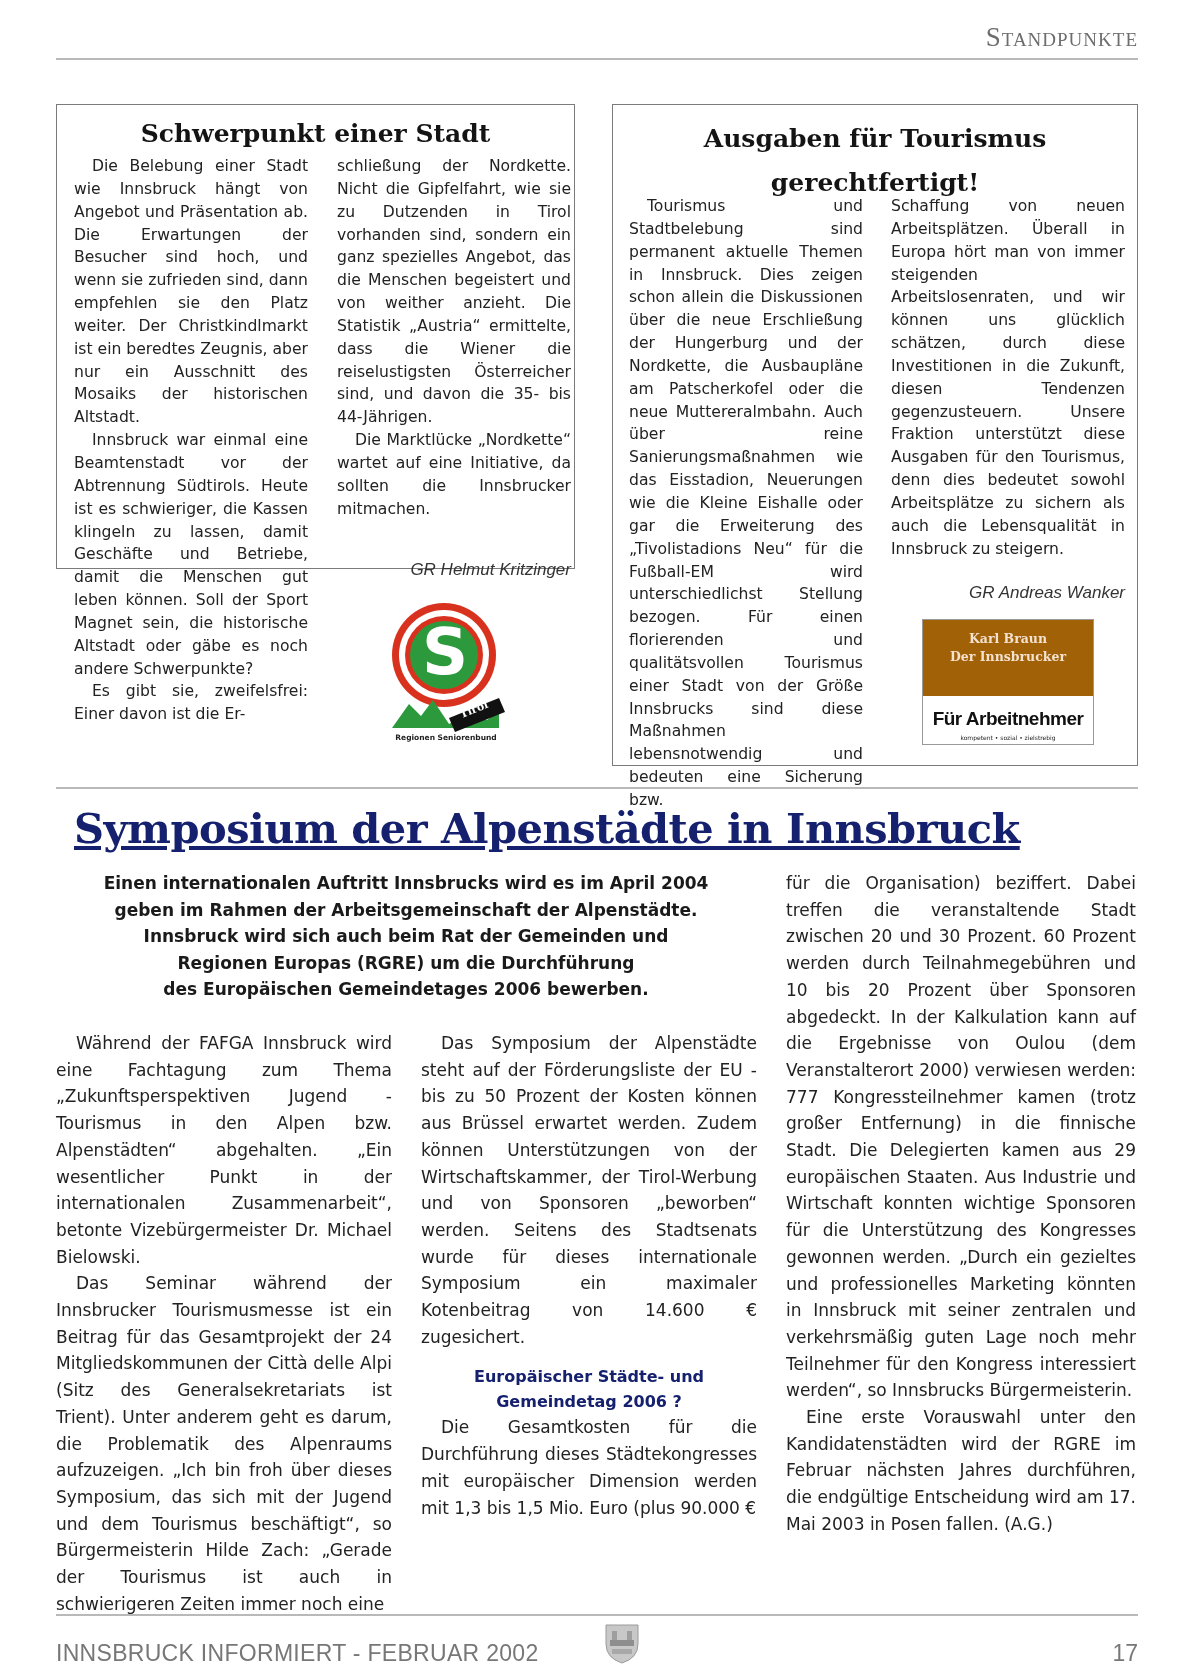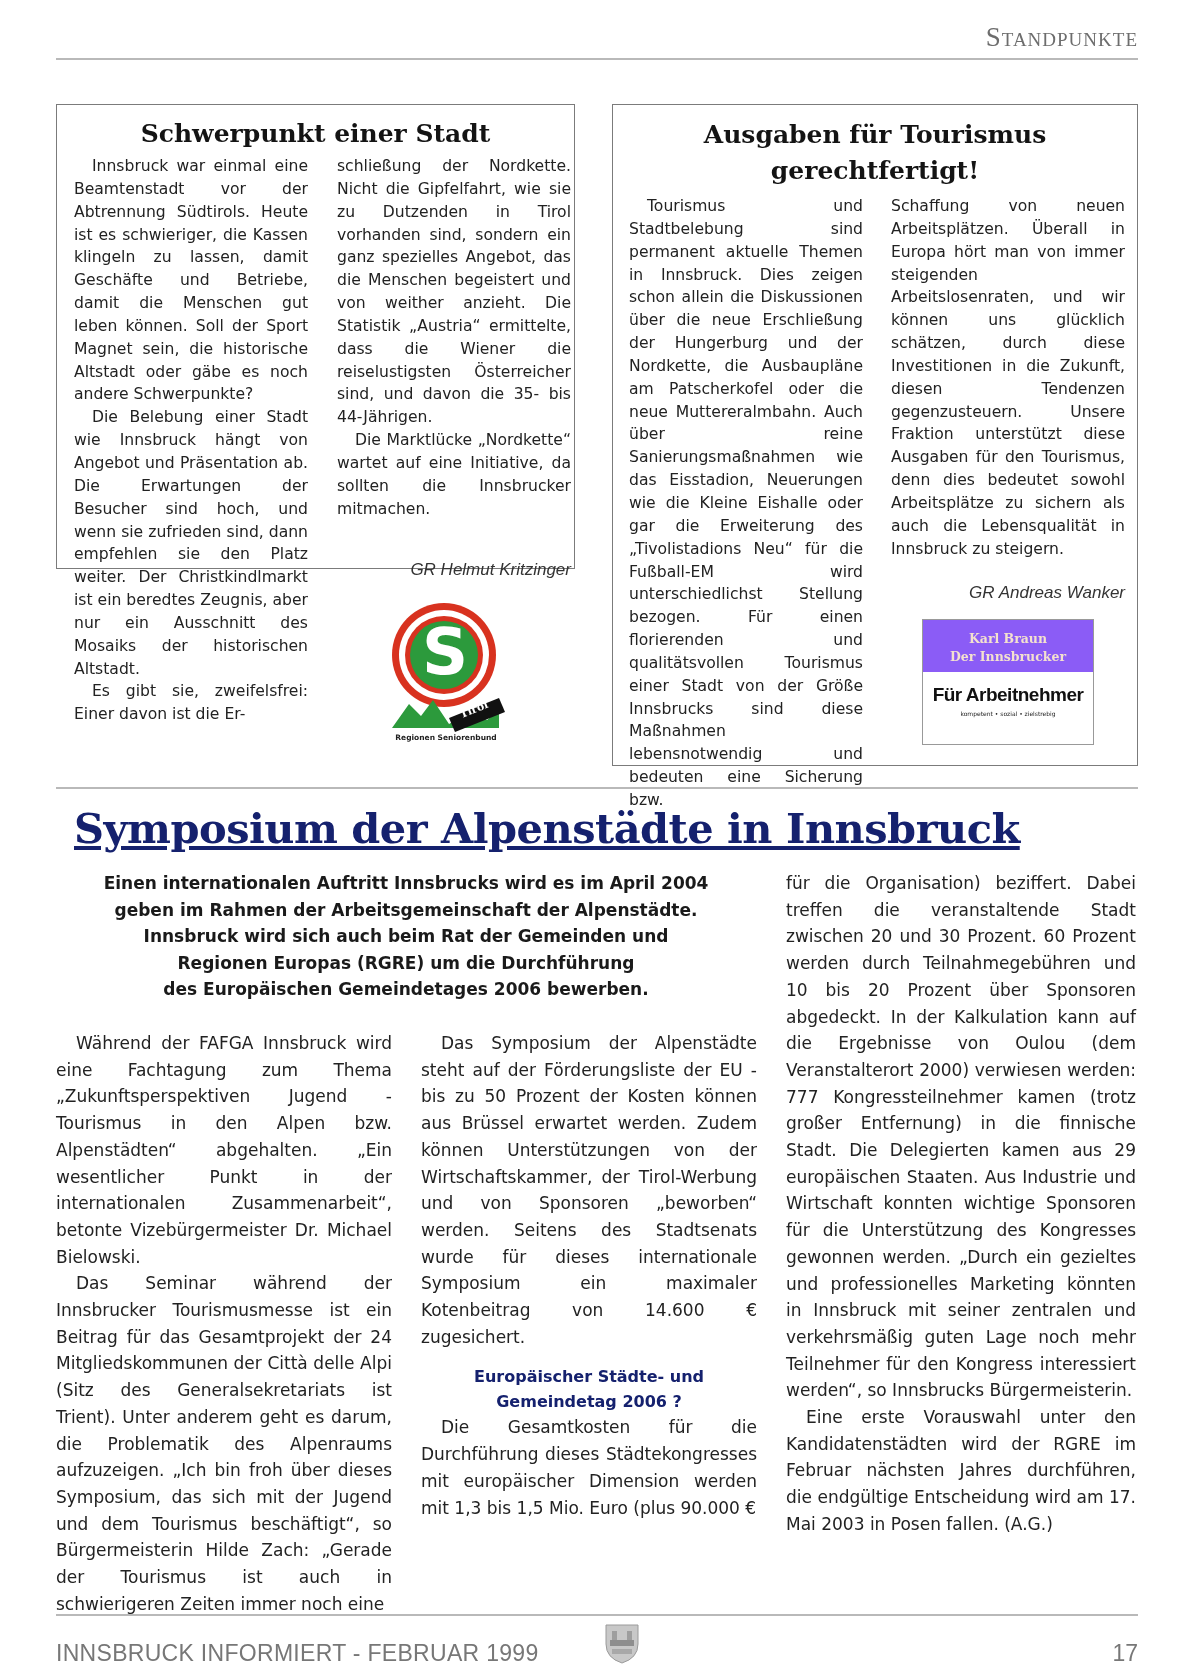--- a/index.html
+++ b/index.html
@@ -27,37 +27,37 @@
   .body-col { font-size:17px; line-height:26.7px; text-align:justify; color:#222; }
   .body-col p { margin:0; text-indent:20px; }
   .body-col p.noind { text-indent:0; }
   .subhead { font-weight:bold; color:#15216e; font-size:16px; line-height:25px; text-align:center; margin:14px 0 0 0; }
 
   .footer-text { left:56px; top:1640px; font-family:"Liberation Sans", sans-serif; font-size:23px; color:#777; letter-spacing:0.3px; }
   .page-num { right:46px; top:1640px; font-family:"Liberation Sans", sans-serif; font-size:23px; color:#777; }
 
   
   .badge { left:922px; top:619px; width:170px; height:124px; border:1px solid #999; background:#fff; }
-  .badge-top { height:52px; background:#8b5cf6; color:#f4e1cf; font-family:"DejaVu Serif", serif;
+  .badge-top { height:76px; background:#a16207; color:#f4e1cf; font-family:"DejaVu Serif", serif;
                font-weight:bold; font-size:12.5px; line-height:18px; text-align:center; padding-top:10px; box-sizing:border-box; }
   .badge-main { font-family:"Liberation Sans", sans-serif; font-weight:bold; font-size:19px; color:#111; text-align:center;
                 margin-top:12px; letter-spacing:-0.5px; }
   .badge-sub { font-size:6px; text-align:center; color:#222; margin-top:4px; }
 </style>
 </head>
 <body>
 
 <div class="abs section-label">Standpunkte</div>
 <div class="abs rule" style="top:58px;"></div>
 
 <div class="abs box" style="left:56px; top:104px; width:519px; height:465px;">
   <div class="box-title abs" style="left:0; right:0; top:14px; font-size:25px;">Schwerpunkt einer Stadt</div>
   <div class="col abs" style="left:17px; top:50px; width:234px;">
+    <p>Die Belebung einer Stadt wie Innsbruck hängt von Angebot und Präsentation ab. Die Erwartungen der Besucher sind hoch, und wenn sie zufrieden sind, dann empfehlen sie den Platz weiter. Der Christkindlmarkt ist ein beredtes Zeugnis, aber nur ein Ausschnitt des Mosaiks der historischen Altstadt.</p>
     <p>Innsbruck war einmal eine Beamtenstadt vor der Abtrennung Südtirols. Heute ist es schwieriger, die Kassen klingeln zu lassen, damit Geschäfte und Betriebe, damit die Menschen gut leben können. Soll der Sport Magnet sein, die historische Altstadt oder gäbe es noch andere Schwerpunkte?</p>
-    <p>Die Belebung einer Stadt wie Innsbruck hängt von Angebot und Präsentation ab. Die Erwartungen der Besucher sind hoch, und wenn sie zufrieden sind, dann empfehlen sie den Platz weiter. Der Christkindlmarkt ist ein beredtes Zeugnis, aber nur ein Ausschnitt des Mosaiks der historischen Altstadt.</p>
     <p>Es gibt sie, zweifelsfrei: Einer davon ist die Er-</p>
   </div>
   <div class="col abs" style="left:280px; top:50px; width:234px;">
     <p class="noind">schließung der Nordkette. Nicht die Gipfelfahrt, wie sie zu Dutzenden in Tirol vorhanden sind, sondern ein ganz spezielles Angebot, das die Menschen begeistert und von weither anzieht. Die Statistik „Austria“ ermittelte, dass die Wiener die reiselustigsten Österreicher sind, und davon die 35- bis 44-Jährigen.</p>
     <p>Die Marktlücke „Nordkette“ wartet auf eine Initiative, da sollten die Innsbrucker mitmachen.</p>
   </div>
   <div class="abs signature" style="left:280px; width:234px; top:455px; text-align:right;">GR Helmut Kritzinger</div>
 
   <div class="abs" style="left:330px; top:495px; width:130px; height:150px;">
     <svg width="130" height="150" viewBox="0 0 130 150">
@@ -68,21 +68,21 @@
       <polygon points="5,128 22,104 34,116 46,100 62,124 84,112 100,120 112,110 112,128" fill="#2c9a3c"></polygon>
       <polygon points="62,118 112,98 118,112 68,132" fill="#111"></polygon>
     </svg>
     <div class="abs" style="left:24px; top:12px; width:68px; text-align:center; font-family:'DejaVu Sans',sans-serif; font-weight:bold; font-size:64px; color:#fff; line-height:80px;">S</div>
     <div class="abs" style="left:72px; top:103px; font-family:'DejaVu Serif',serif; font-weight:bold; font-size:11px; color:#fff; transform:rotate(-22deg);">Tirol</div>
     <div class="abs" style="left:0; top:133px; width:118px; text-align:center; font-family:'DejaVu Sans',sans-serif; font-weight:bold; font-size:7.5px; color:#222; white-space:nowrap;">Regionen Seniorenbund</div>
   </div>
 </div>
 
 <div class="abs box" style="left:612px; top:104px; width:526px; height:662px;">
-  <div class="box-title abs" style="left:10px; right:10px; top:12px; font-size:25px; line-height:36px;">Ausgaben für Tourismus gerechtfertigt!</div>
+  <div class="box-title abs" style="left:10px; right:10px; top:12px; font-size:25px; line-height:44px;">Ausgaben für Tourismus gerechtfertigt!</div>
   <div class="col abs" style="left:16px; top:90px; width:234px;">
     <p>Tourismus und Stadtbelebung sind permanent aktuelle Themen in Innsbruck. Dies zeigen schon allein die Diskussionen über die neue Erschließung der Hungerburg und der Nordkette, die Ausbaupläne am Patscherkofel oder die neue Muttereralmbahn. Auch über reine Sanierungsmaßnahmen wie das Eisstadion, Neuerungen wie die Kleine Eishalle oder gar die Erweiterung des „Tivolistadions Neu“ für die Fußball-EM wird unterschiedlichst Stellung bezogen. Für einen florierenden und qualitätsvollen Tourismus einer Stadt von der Größe Innsbrucks sind diese Maßnahmen lebensnotwendig und bedeuten eine Sicherung bzw.</p>
   </div>
   <div class="col abs" style="left:278px; top:90px; width:234px;">
     <p class="noind">Schaffung von neuen Arbeitsplätzen. Überall in Europa hört man von immer steigenden Arbeitslosenraten, und wir können uns glücklich schätzen, durch diese Investitionen in die Zukunft, diesen Tendenzen gegenzusteuern. Unsere Fraktion unterstützt diese Ausgaben für den Tourismus, denn dies bedeutet sowohl Arbeitsplätze zu sichern als auch die Lebensqualität in Innsbruck zu steigern.</p>
   </div>
   <div class="abs signature" style="left:278px; width:234px; top:478px; text-align:right;">GR Andreas Wanker</div>
 </div>
 
 <div class="abs badge">
@@ -115,21 +115,21 @@
   <div class="subhead" style="padding:0 30px;">Europäischer Städte- und Gemeindetag 2006 ?</div>
   <p>Die Gesamtkosten für die Durchführung dieses Städtekongresses mit europäischer Dimension werden mit 1,3 bis 1,5 Mio. Euro (plus 90.000 €</p>
 </div>
 
 <div class="abs body-col" style="left:786px; top:870px; width:350px;">
   <p class="noind">für die Organisation) beziffert. Dabei treffen die veranstaltende Stadt zwischen 20 und 30 Prozent. 60 Prozent werden durch Teilnahmegebühren und 10 bis 20 Prozent über Sponsoren abgedeckt. In der Kalkulation kann auf die Ergebnisse von Oulou (dem Veranstalterort 2000) verwiesen werden: 777 Kongressteilnehmer kamen (trotz großer Entfernung) in die finnische Stadt. Die Delegierten kamen aus 29 europäischen Staaten. Aus Industrie und Wirtschaft konnten wichtige Sponsoren für die Unterstützung des Kongresses gewonnen werden. „Durch ein gezieltes und professionelles Marketing könnten in Innsbruck mit seiner zentralen und verkehrsmäßig guten Lage noch mehr Teilnehmer für den Kongress interessiert werden“, so Innsbrucks Bürgermeisterin.</p>
   <p>Eine erste Vorauswahl unter den Kandidatenstädten wird der RGRE im Februar nächsten Jahres durchführen, die endgültige Entscheidung wird am 17. Mai 2003 in Posen fallen. (A.G.)</p>
 </div>
 
 <div class="abs rule" style="top:1614px;"></div>
-<div class="abs footer-text">INNSBRUCK INFORMIERT - FEBRUAR 1999</div>
+<div class="abs footer-text">INNSBRUCK INFORMIERT - FEBRUAR 2002</div>
 <div class="abs" style="left:604px; top:1622px; width:36px; height:42px;">
   <svg width="36" height="42" viewBox="0 0 36 42">
     <path d="M2 3 H34 V22 Q34 36 18 41 Q2 36 2 22 Z" fill="#c8c8c8" stroke="#9a9a9a" stroke-width="1"></path>
     <rect x="6" y="18" width="24" height="6" fill="#8e8e8e"></rect>
     <rect x="8" y="9" width="5" height="9" fill="#9e9e9e"></rect>
     <rect x="23" y="9" width="5" height="9" fill="#9e9e9e"></rect>
     <rect x="8" y="27" width="20" height="5" fill="#a8a8a8"></rect>
   </svg>
 </div>
 <div class="abs page-num">17</div>

